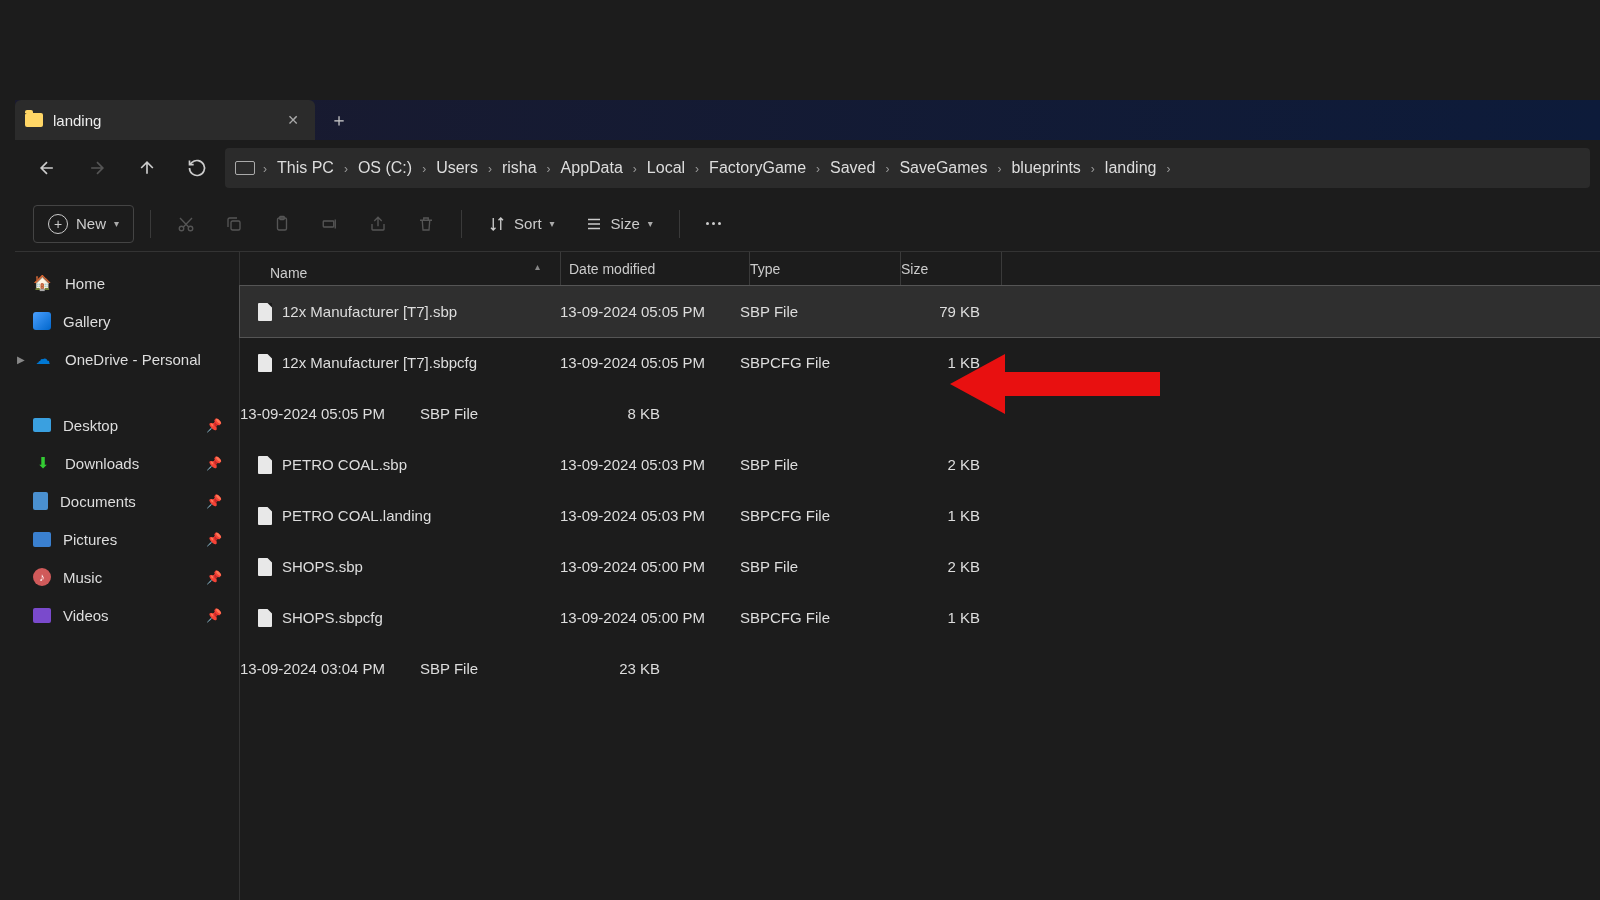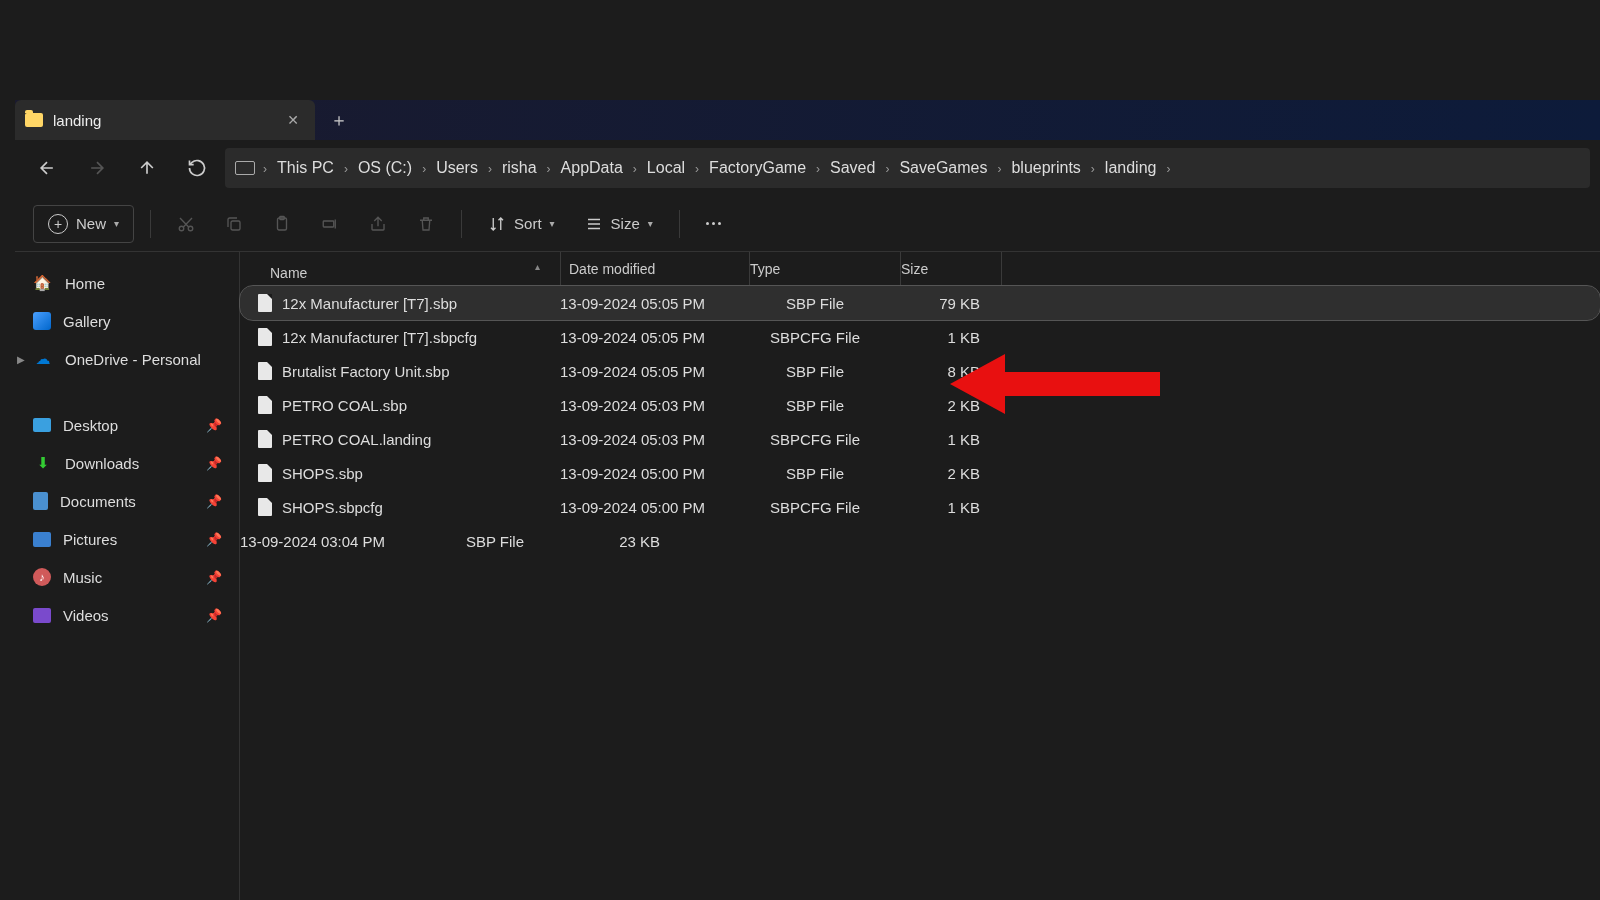--- a/index.html
+++ b/index.html
@@ -35,27 +35,27 @@
   .side-gap { height: 28px; }
   .icon-box { width: 20px; height: 20px; display: flex; align-items: center; justify-content: center; }
   .main { flex: 1; position: relative; }
   .headers { display: flex; height: 34px; align-items: center; font-size: 14px; color: #ccc; }
   .col-name { width: 320px; padding-left: 30px; position: relative; margin-top: 8px; }
   .col-date { width: 180px; margin-left: 8px; }
   .col-type { width: 150px; }
   .col-size { width: 100px; text-align: left; }
   .col-sep { width: 1px; height: 34px; background: #3a3a3a; }
   .sort-ind { position: absolute; right: 20px; top: -4px; color: #888; font-size: 10px; }
-  .row { display: flex; height: 34px; align-items: center; font-size: 15px; color: #ddd; border-radius: 13px; }
+  .row { display: flex; height: 51px; align-items: center; font-size: 15px; color: #ddd; }
   .row.selected { background: #2f2f2f; outline: 1px solid #555; }
   .file-icon { width: 14px; height: 18px; background: #e8e8e8; border-radius: 1px; margin: 0 10px 0 18px; position: relative; }
   .file-icon::after { content: ''; position: absolute; top: 0; right: 0; width: 5px; height: 5px; background: #1c1c1c; clip-path: polygon(100% 0, 0 0, 100% 100%); }
   .cell-name { width: 320px; display: flex; align-items: center; }
   .cell-date { width: 180px; }
-  .cell-type { width: 150px; text-align: center; }
+  .cell-type { width: 150px; }
   .cell-size { width: 100px; text-align: right; padding-right: 10px; }
   .arrow-anno { position: absolute; top: 92px; left: 710px; pointer-events: none; }
   .dots { display: flex; gap: 3px; }
   .dots span { width: 3px; height: 3px; border-radius: 50%; background: #ccc; }
 </style>
 </head>
 <body>
 
 <div class="window">
 
@@ -238,24 +238,20 @@
           <div class="row">
             <div class="cell-name">
               <span class="file-icon"></span>
               <span>12x Manufacturer [T7].sbpcfg</span>
             </div>
             <div class="cell-date">13-09-2024 05:05 PM</div>
             <div class="cell-type">SBPCFG File</div>
             <div class="cell-size">1 KB</div>
           </div>
           <div class="row">
-            <div class="cell-name">
-              <span class="file-icon"></span>
-              <span>Brutalist Factory Unit.sbp</span>
-            </div>
             <div class="cell-date">13-09-2024 05:05 PM</div>
             <div class="cell-type">SBP File</div>
             <div class="cell-size">8 KB</div>
           </div>
           <div class="row">
             <div class="cell-name">
               <span class="file-icon"></span>
               <span>PETRO COAL.sbp</span>
             </div>
             <div class="cell-date">13-09-2024 05:03 PM</div>

